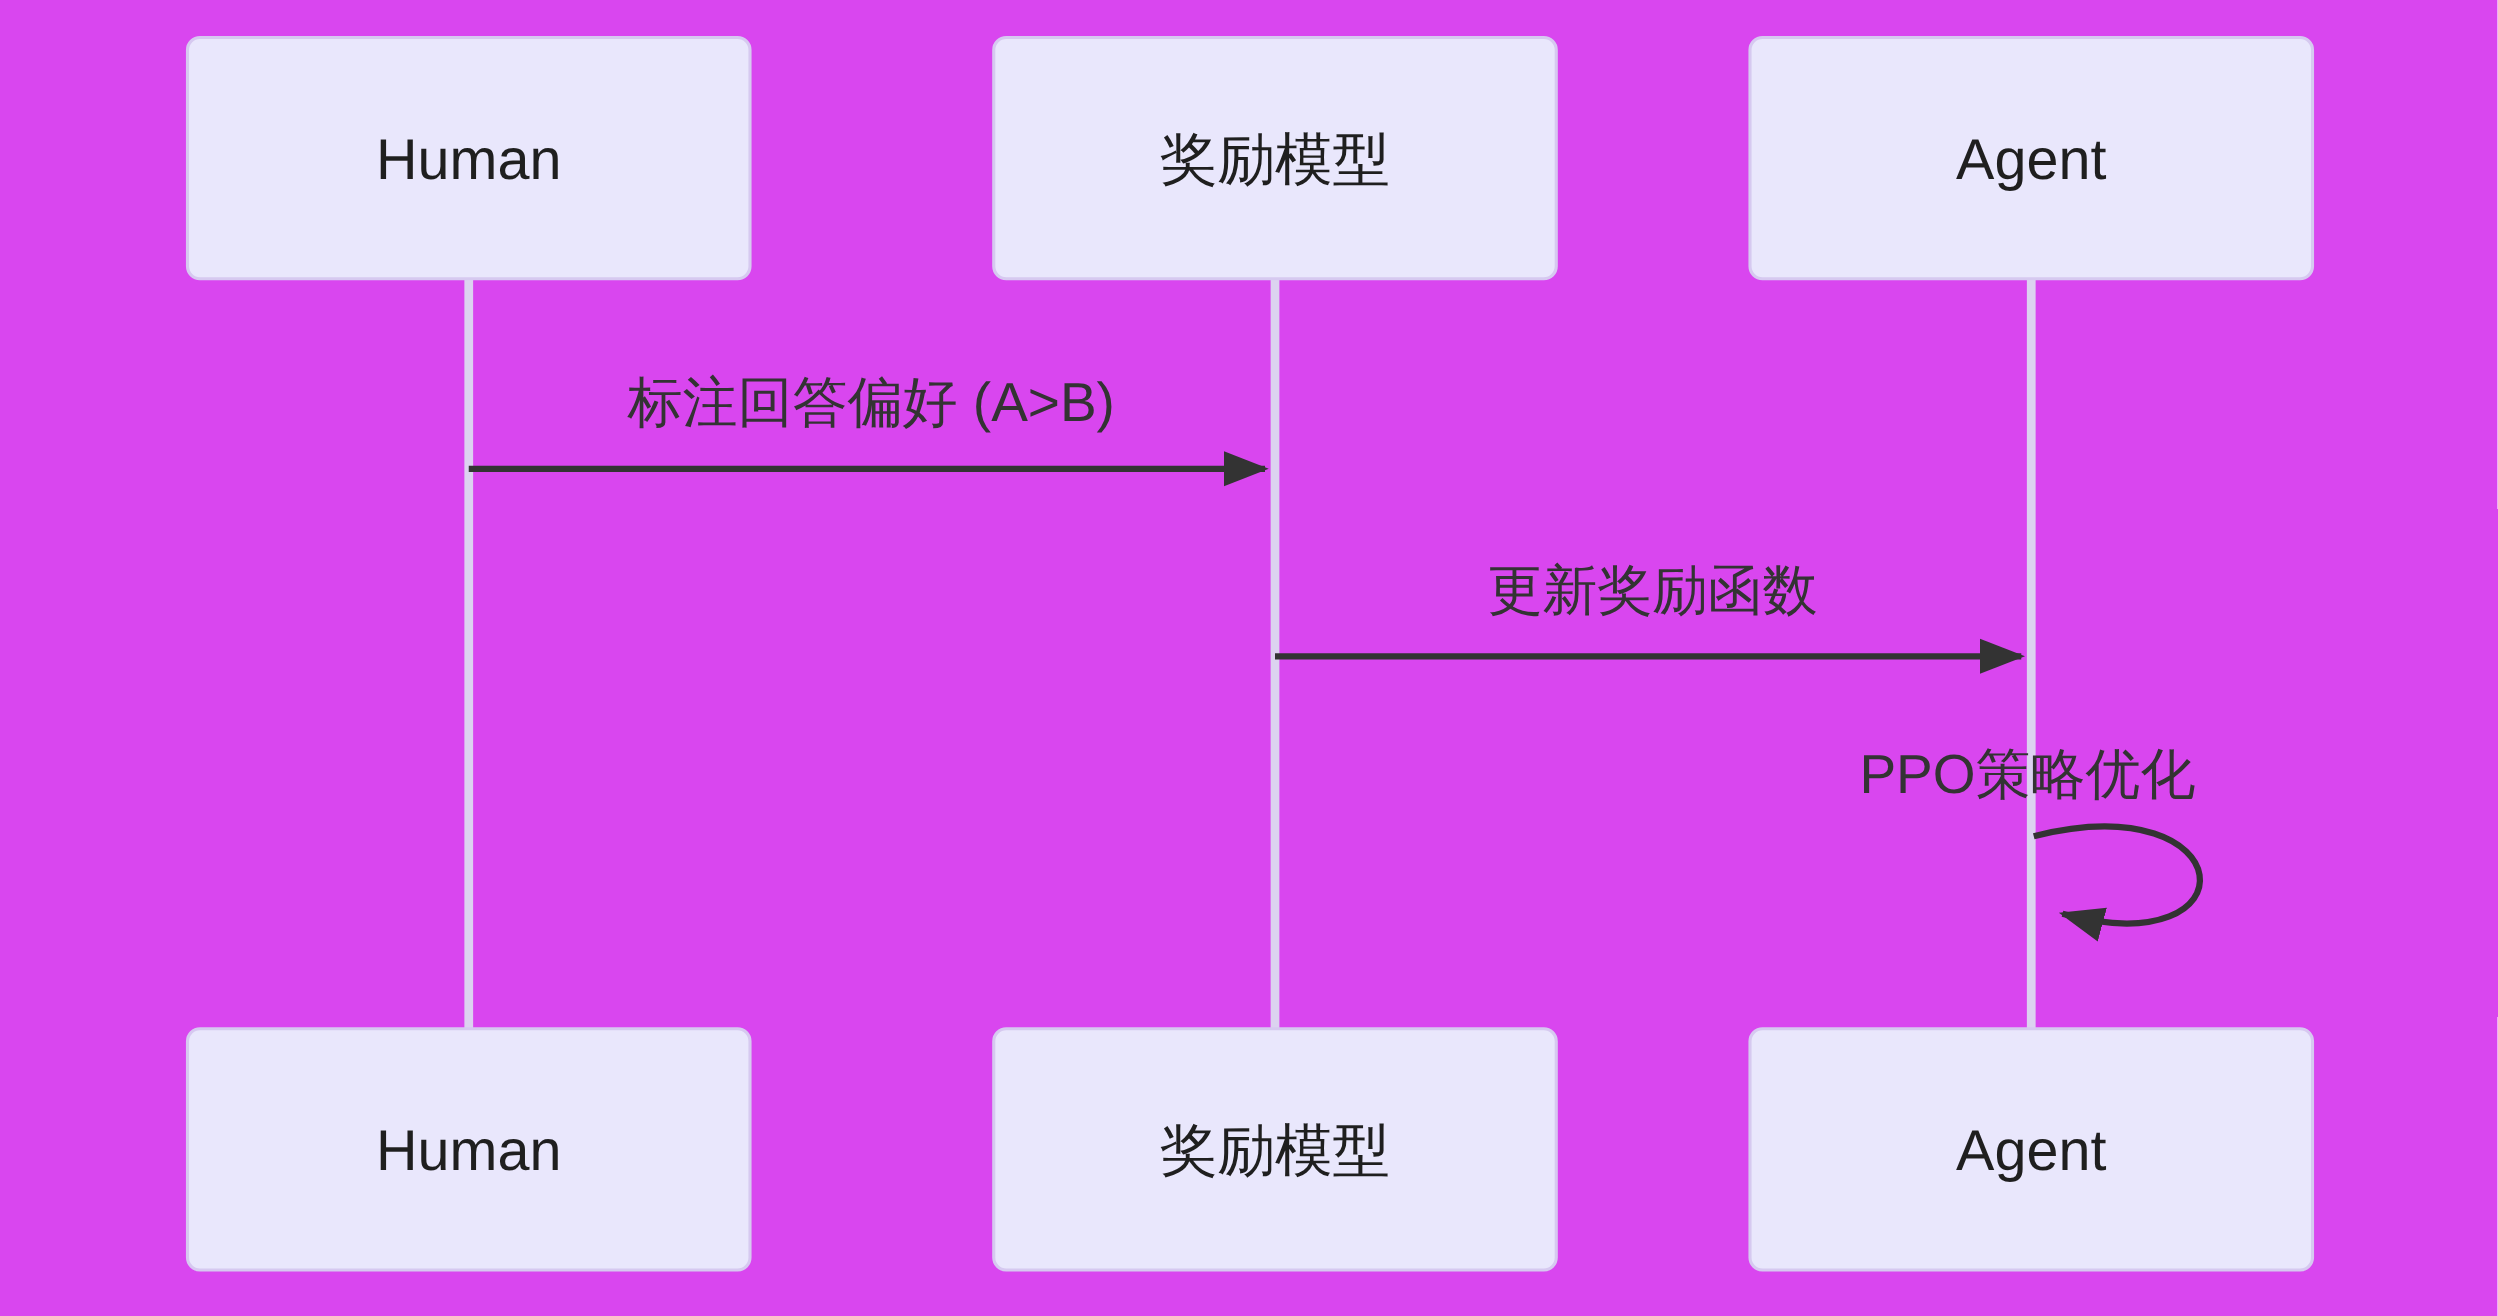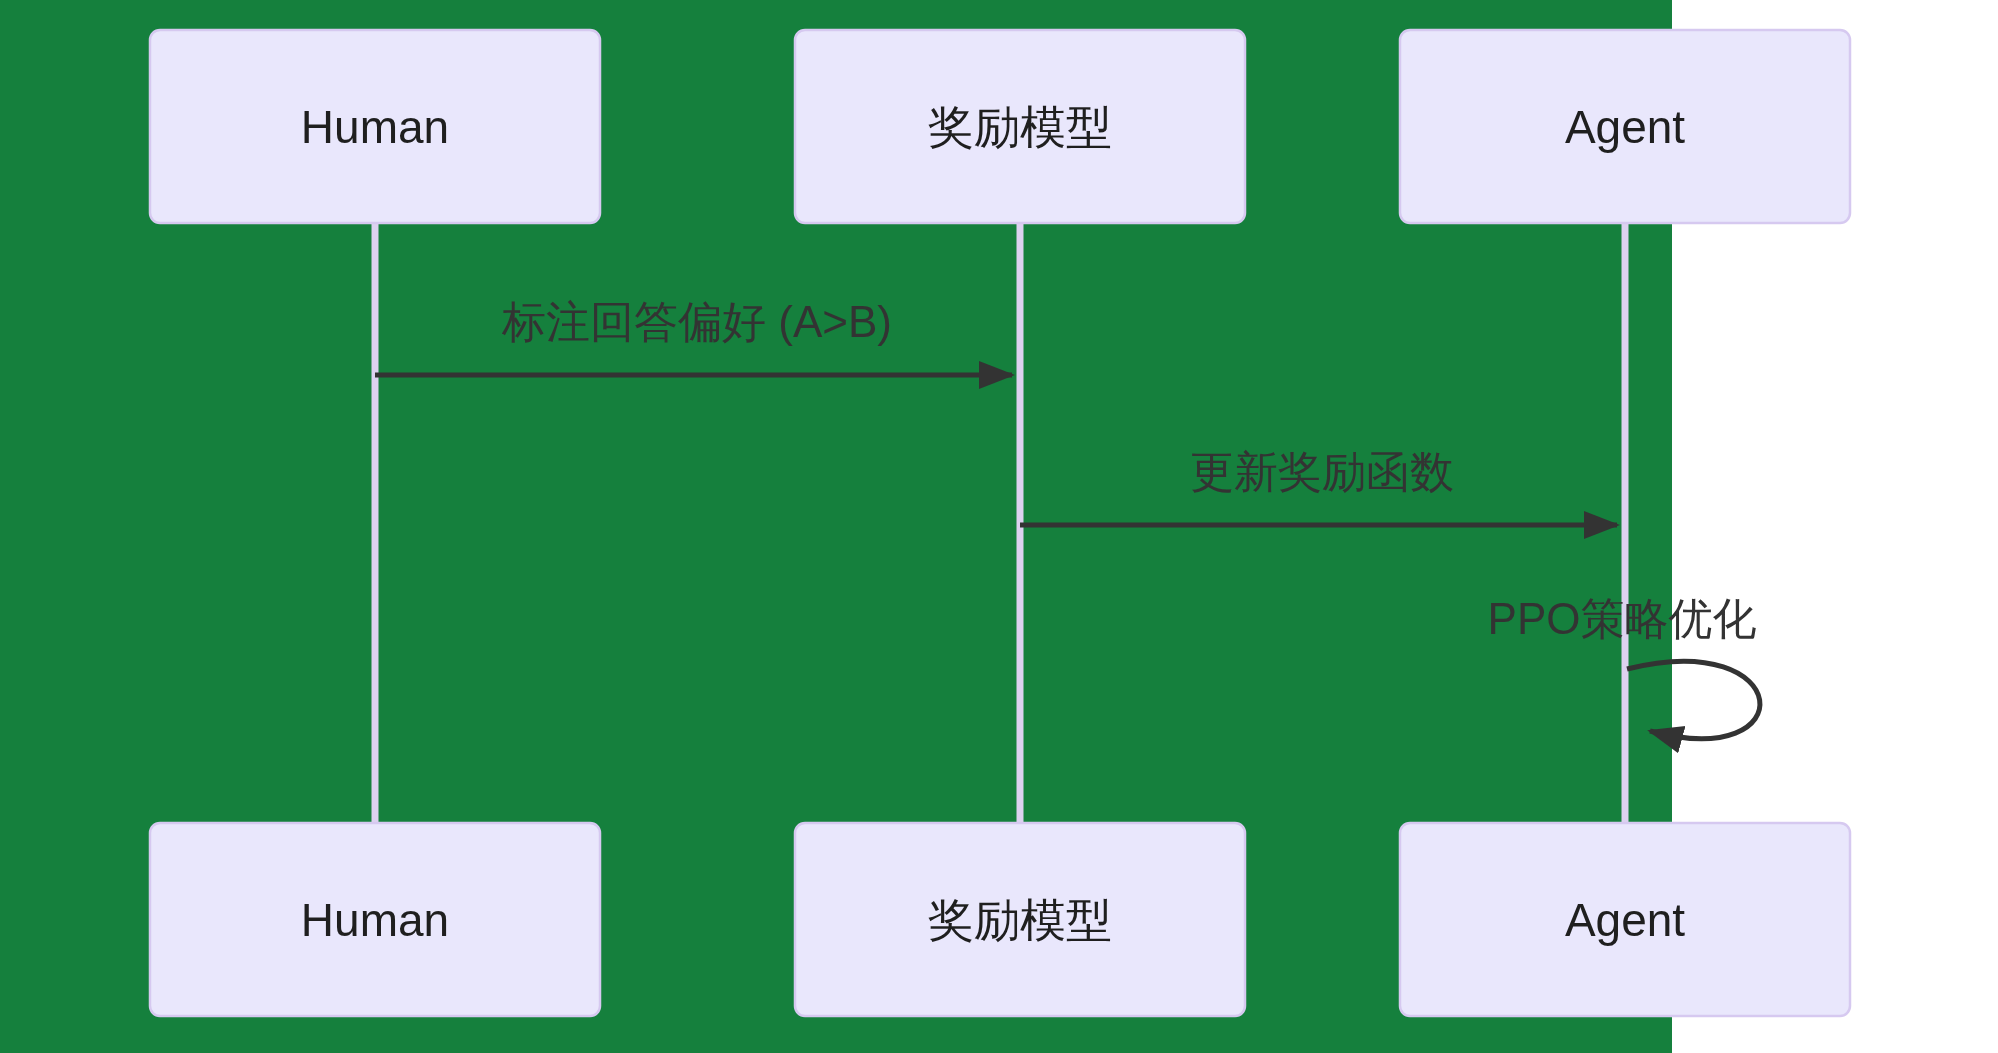--- a/index.html
+++ b/index.html
@@ -2,23 +2,23 @@
 <html><head>
 <meta charset="utf-8">
 <style>
   html, body {
     margin: 0;
     padding: 0;
     background: #FFFFFF;
   }
   .stage {
     position: relative;
-    width: 1672px;
+    width: 1998px;
     height: 1053px;
-    background: #15803d;
+    background: #d946ef;
     font-family: "Liberation Sans", sans-serif;
   }
   svg { display: block; }
   .actor-box {
     fill: #E9E7FC;
     stroke: #D6C9F0;
     stroke-width: 2.5px;
   }
   .actor-label {
     fill: #1f1f1f;

